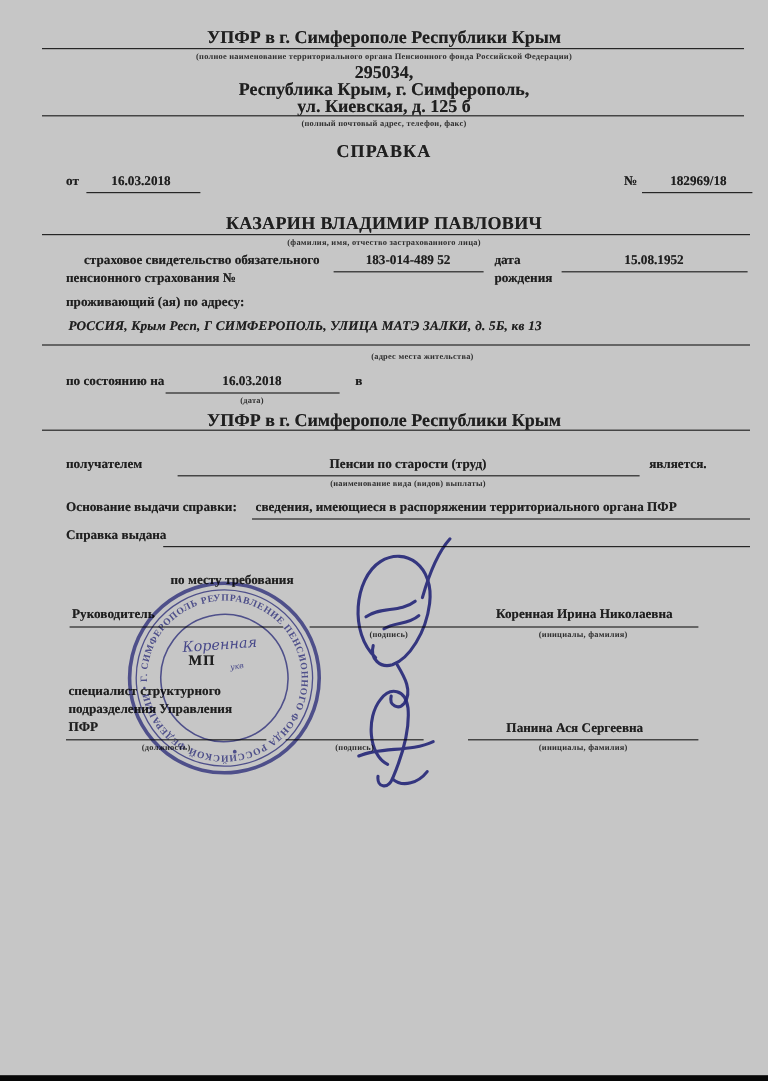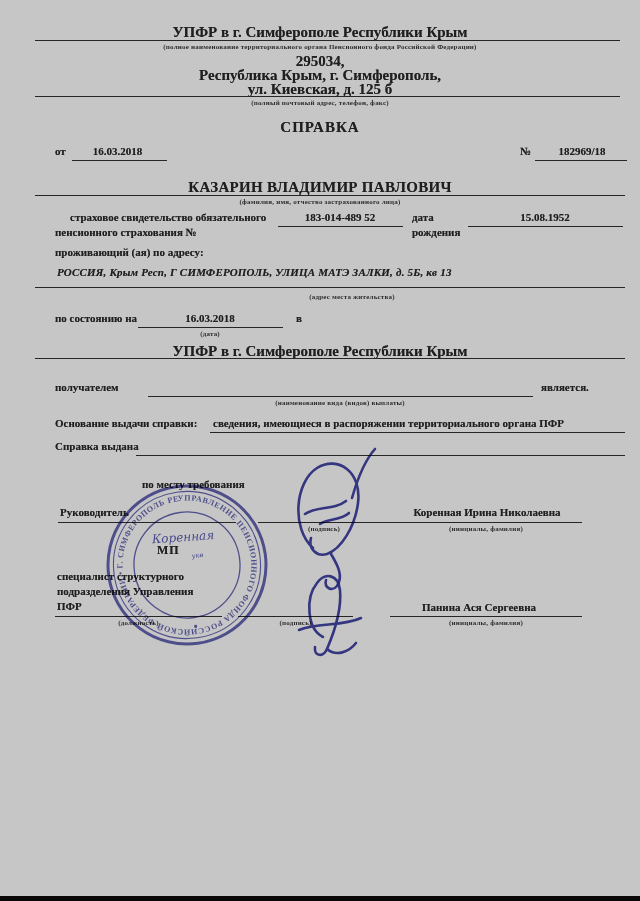--- a/index.html
+++ b/index.html
@@ -64,20 +64,21 @@
   <div class="abs b" style="left:55px;top:312px;">по состоянию на</div>
   <div class="abs b ctr" style="left:140px;top:312px;width:140px;">16.03.2018</div>
   <div class="rule thin" style="left:138px;top:327px;width:145px;"></div>
   <div class="abs b" style="left:296px;top:312px;">в</div>
   <div class="abs cap" style="left:150px;top:330px;width:120px;">(дата)</div>
 
   <div class="abs b big ctr" style="left:0;top:343px;width:640px;">УПФР в г. Симферополе Республики Крым</div>
   <div class="rule" style="left:35px;top:358px;width:590px;"></div>
 
   <div class="abs b" style="left:55px;top:381px;">получателем</div>
+  <div class="abs b ctr" style="left:150px;top:381px;width:380px;">Пенсии по старости (труд)</div>
   <div class="rule thin" style="left:148px;top:396px;width:385px;"></div>
   <div class="abs b" style="left:541px;top:381px;">является.</div>
   <div class="abs cap" style="left:150px;top:399px;width:380px;">(наименование вида (видов) выплаты)</div>
 
   <div class="abs b" style="left:55px;top:417px;">Основание выдачи справки:</div>
   <div class="abs b" style="left:213px;top:417px;">сведения, имеющиеся в распоряжении территориального органа ПФР</div>
   <div class="rule thin" style="left:210px;top:432px;width:415px;"></div>
   <div class="abs b" style="left:55px;top:440px;">Справка выдана</div>
   <div class="abs b" style="left:142px;top:440px;margin-top:38px;">по месту требования</div>
   <div class="rule thin" style="left:136px;top:455px;width:489px;"></div>

